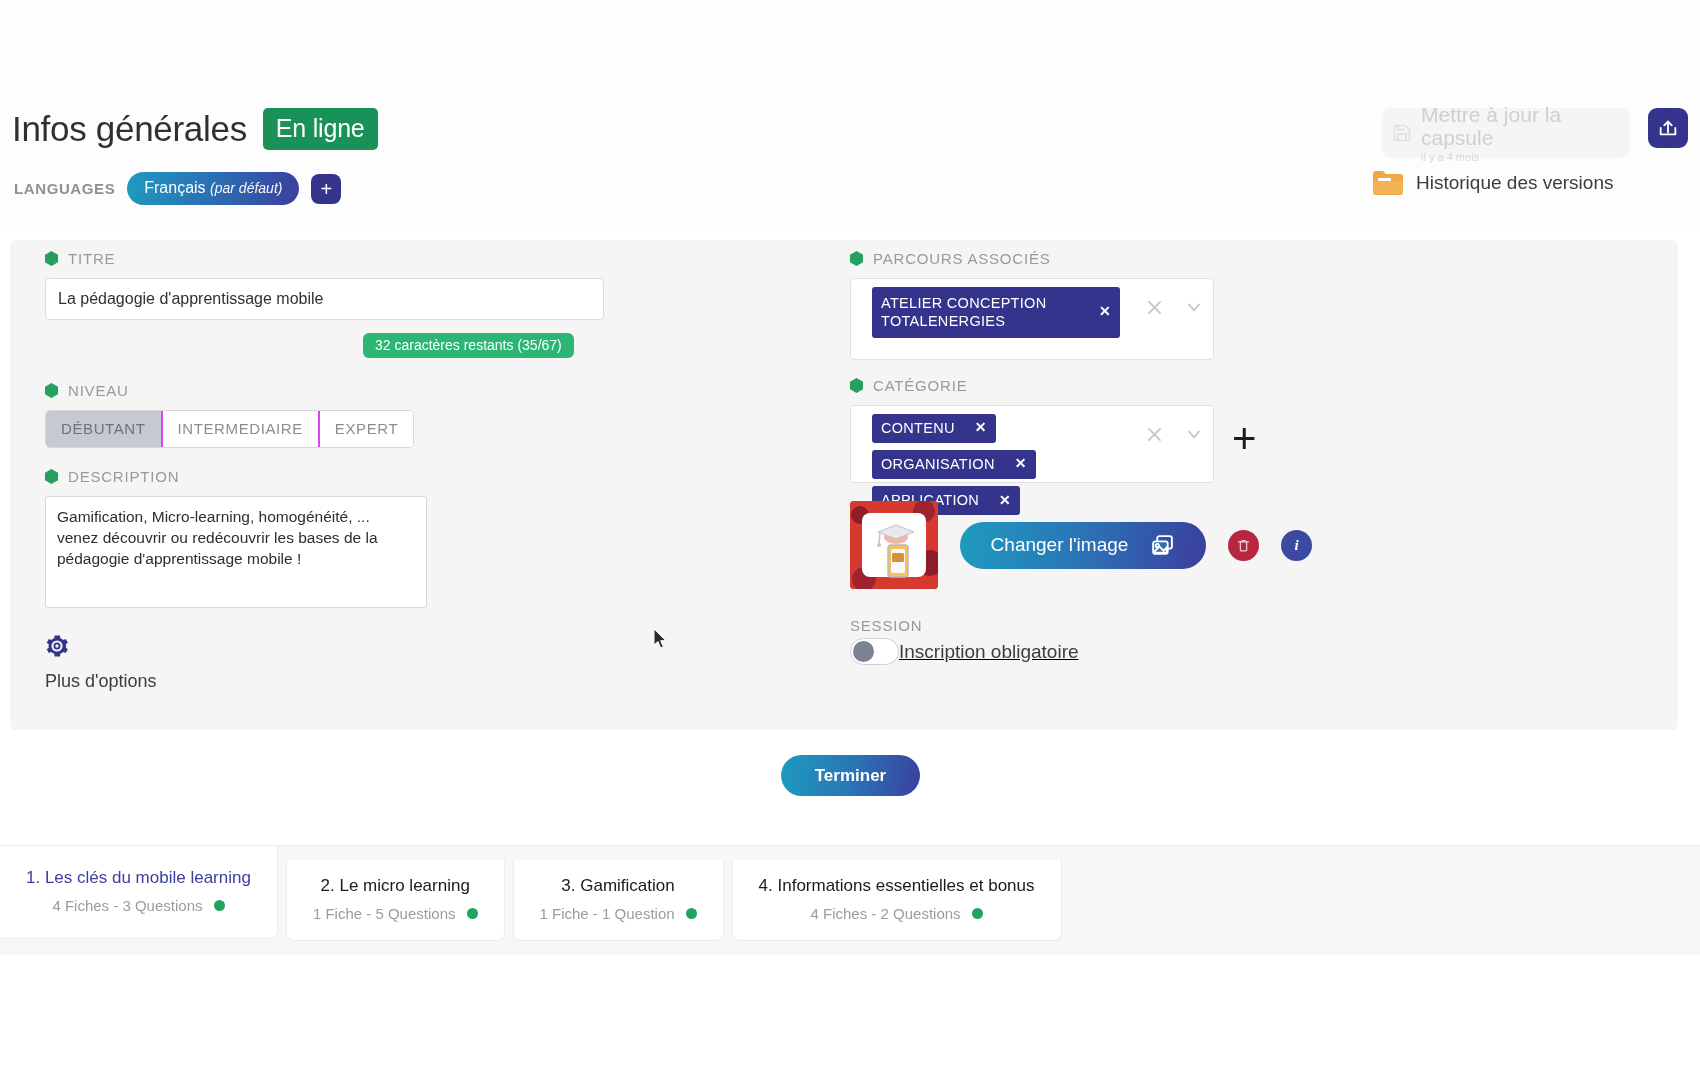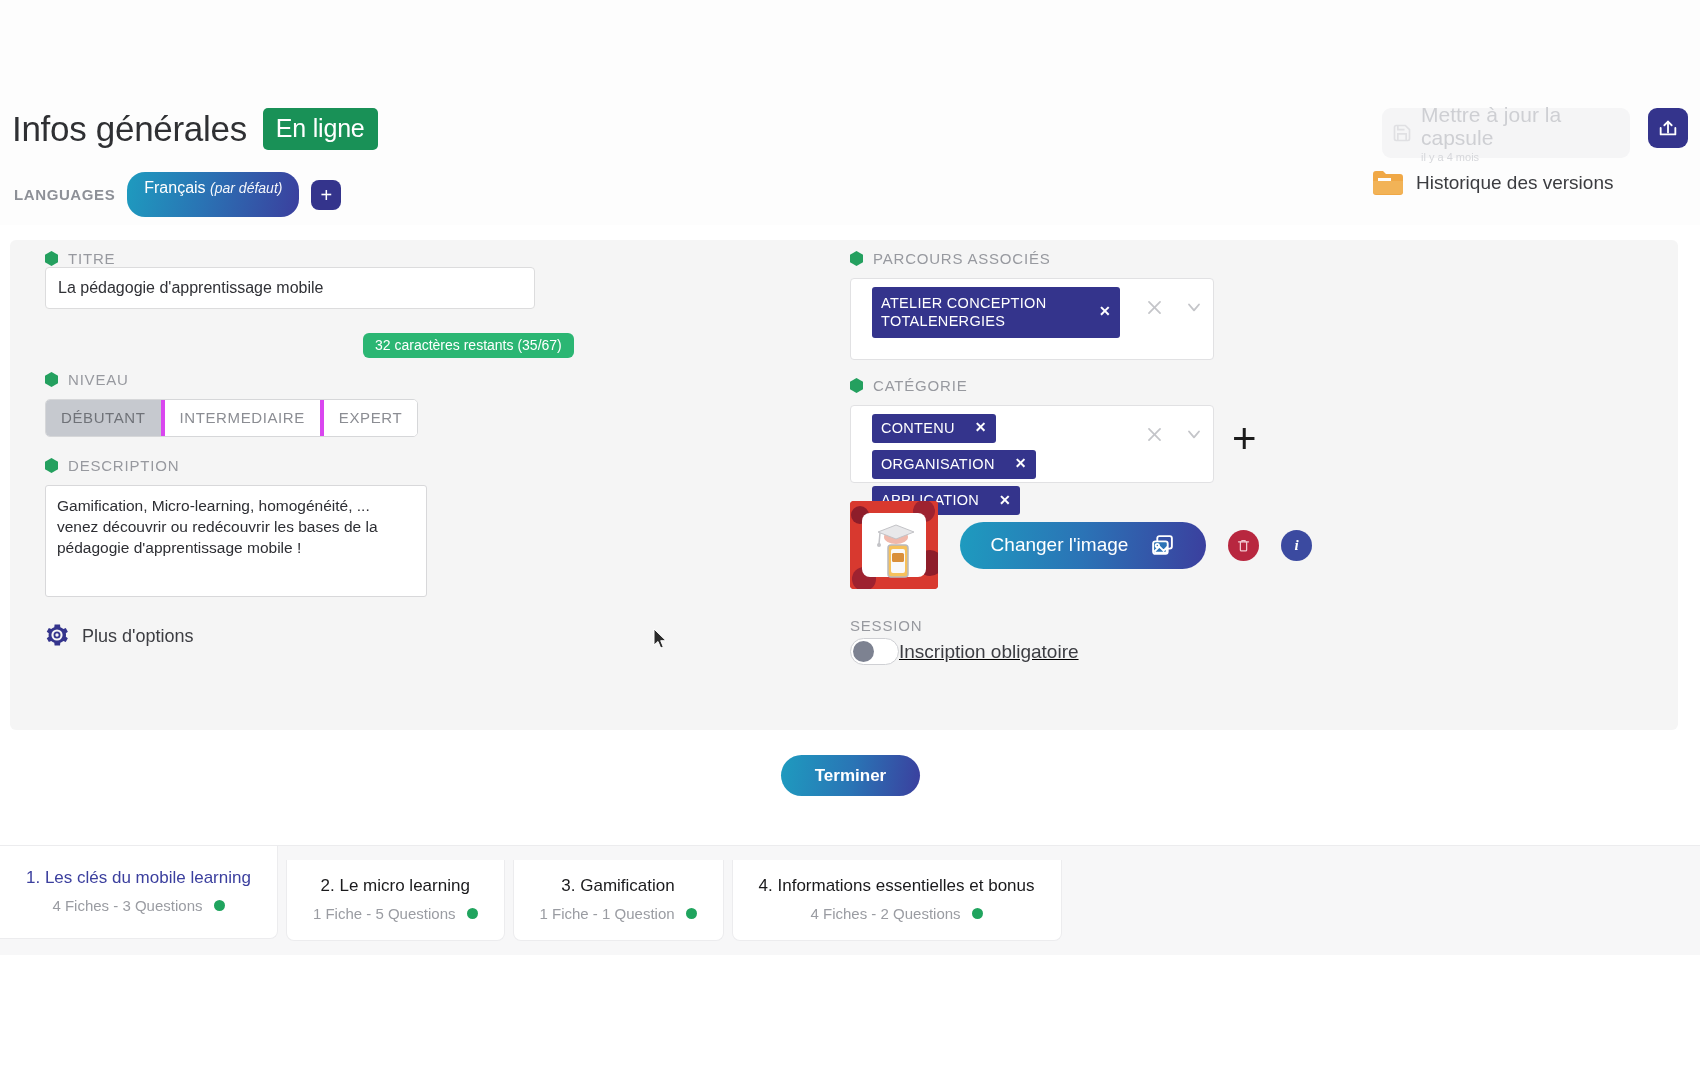--- a/index.html
+++ b/index.html
@@ -67,21 +67,21 @@
     font-size: 15px;
     color: #8d9097;
     letter-spacing: 0.6px;
     font-weight: 600;
   }
   .lang-pill {
     background: linear-gradient(100deg, #1e9bbf 0%, #2a73b4 45%, #3b3f9e 100%);
     color: #ffffff;
     font-size: 16px;
     border-radius: 18px;
-    padding: 7px 17px 20px 17px;
+    padding: 7px 17px 8px 17px;
     white-space: nowrap;
     cursor: pointer;
   }
   .lang-pill .muted { font-style: italic; font-size: 14px; opacity: .95; }
   .lang-add {
     width: 30px; height: 30px;
     border-radius: 8px;
     background: #34348c;
     color: #fff;
     font-size: 20px;
@@ -154,21 +154,22 @@
     font-weight: 400;
   }
   .hex {
     width: 13px; height: 15px;
     background: #24a05f;
     flex: 0 0 auto;
     clip-path: polygon(50% 0%, 100% 25%, 100% 75%, 50% 100%, 0% 75%, 0% 25%);
   }
 
   .text-input {
-    width: 490px;
+    margin-top: 11px;
+    width: 559px;
     height: 42px;
     background: #ffffff;
     border: 1px solid #dcdcdd;
     border-radius: 4px;
     font-size: 16px;
     color: #303136;
     padding: 8px 12px;
     font-family: "Liberation Sans", sans-serif;
     outline: none;
   }
@@ -191,21 +192,21 @@
     border: 1px solid #d6d7d9;
     border-radius: 5px;
     overflow: hidden;
     background: #ffffff;
   }
   .seg {
     font-size: 15px;
     letter-spacing: 0.6px;
     color: #8b8d93;
     padding: 9px 15px 10px 15px;
-    border-right: 4px solid #d946ef;
+    border-right: 2px solid #d946ef;
     cursor: pointer;
     background: #ffffff;
     white-space: nowrap;
   }
   .seg:last-child { border-right: 0; }
   .seg.active { background: #c6c9cf; color: #6f7278; }
 
   .textarea {
     margin-top: 11px;
     width: 382px;
@@ -218,23 +219,24 @@
     color: #2d2e33;
     padding: 10px 11px;
     resize: none;
     font-family: "Liberation Sans", sans-serif;
     outline: none;
   }
 
   .more-options {
     margin-top: 22px;
     display: flex;
-    align-items: flex-end;
+    align-items: flex-start;
     gap: 13px;
     cursor: pointer;
+    flex-direction: column;
   }
   .more-options .label { font-size: 18px; color: #3c3d42; }
 
   
   .chip-box {
     margin-top: 11px;
     background: #ffffff;
     border: 1px solid #e1e1e3;
     border-radius: 4px;
     min-height: 78px;

